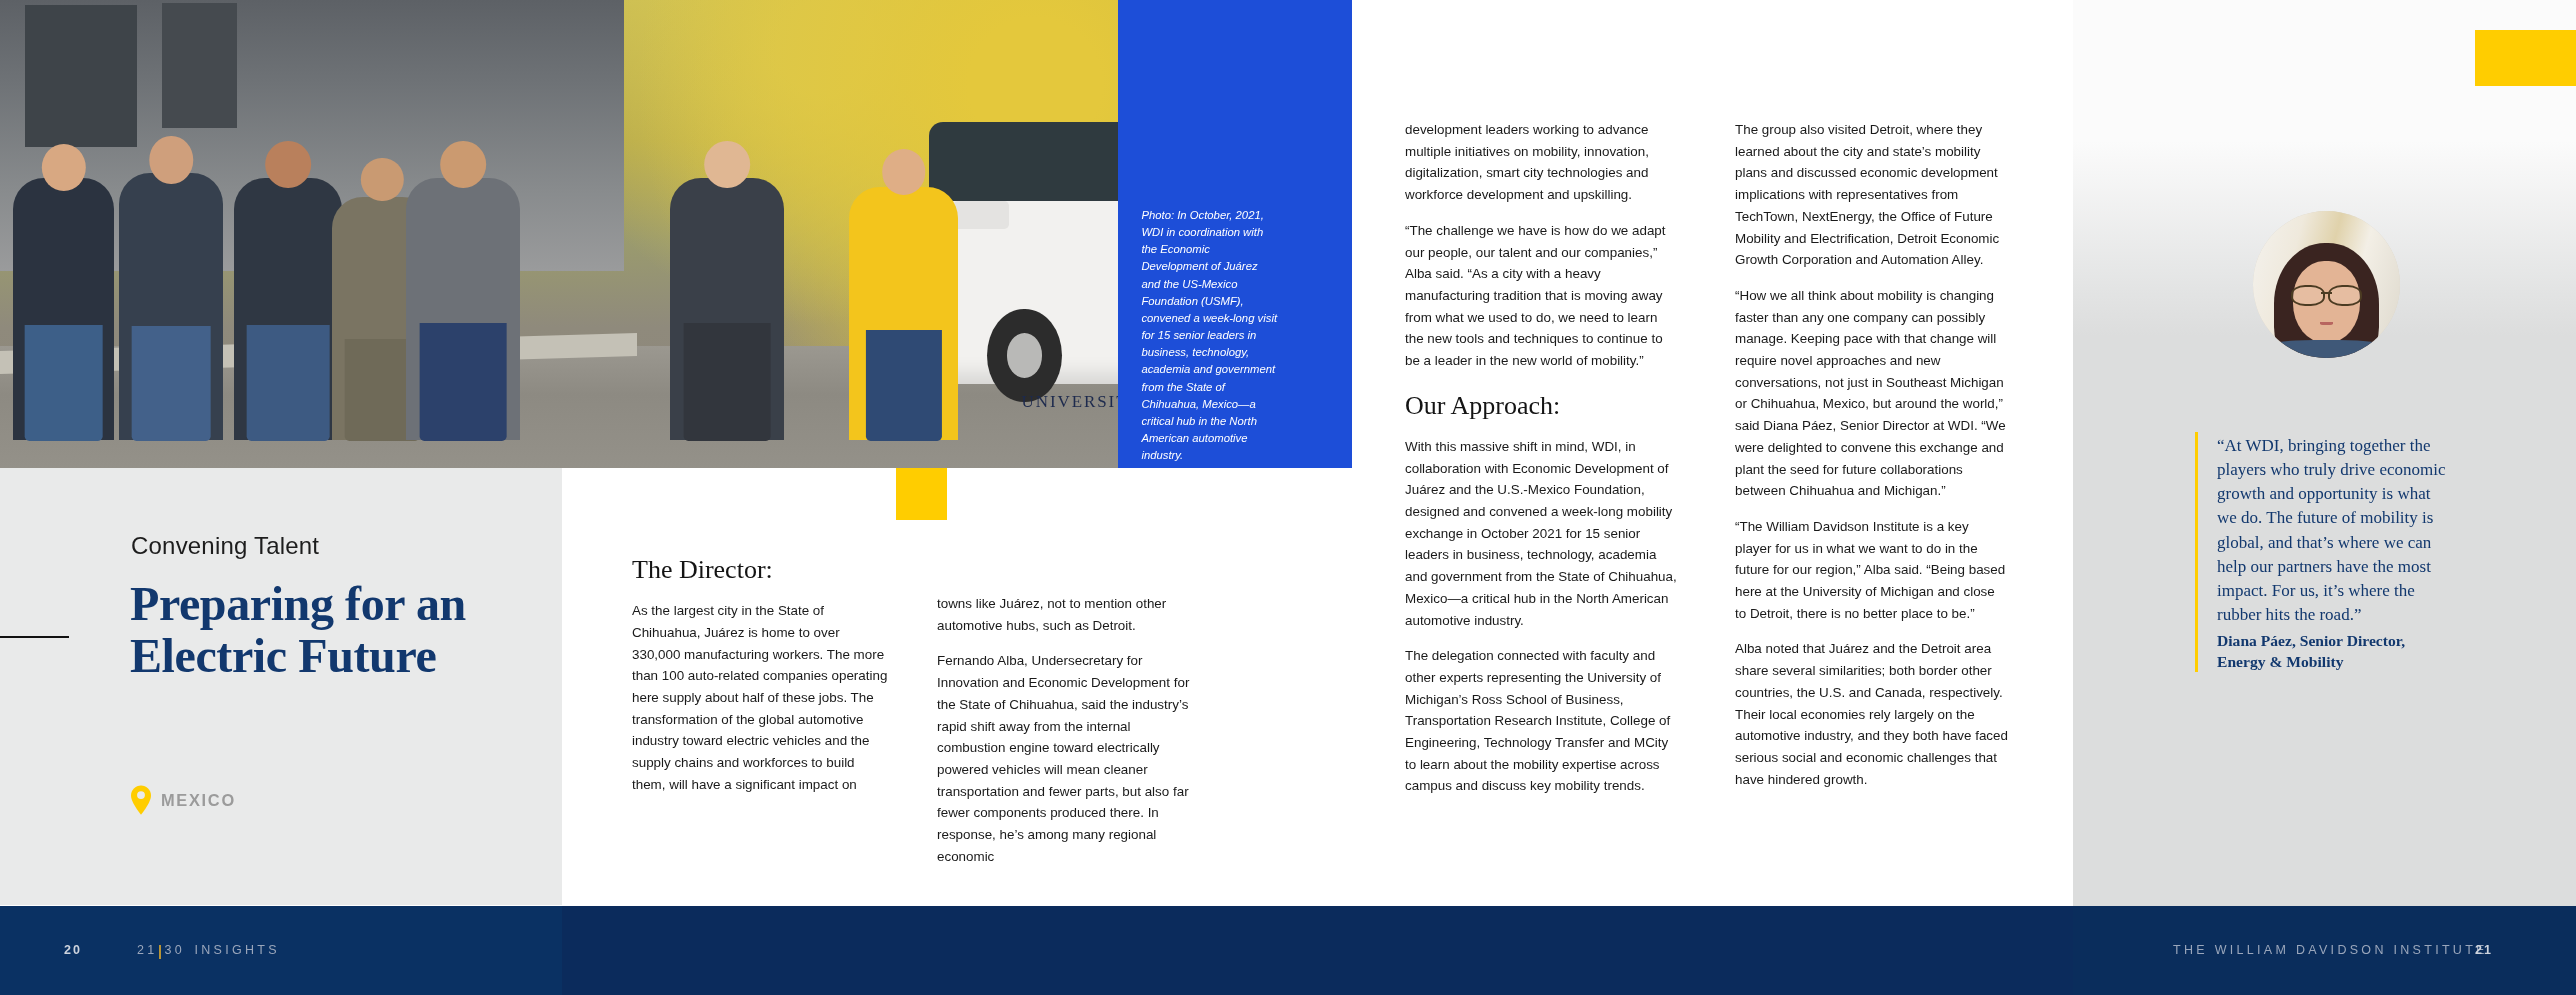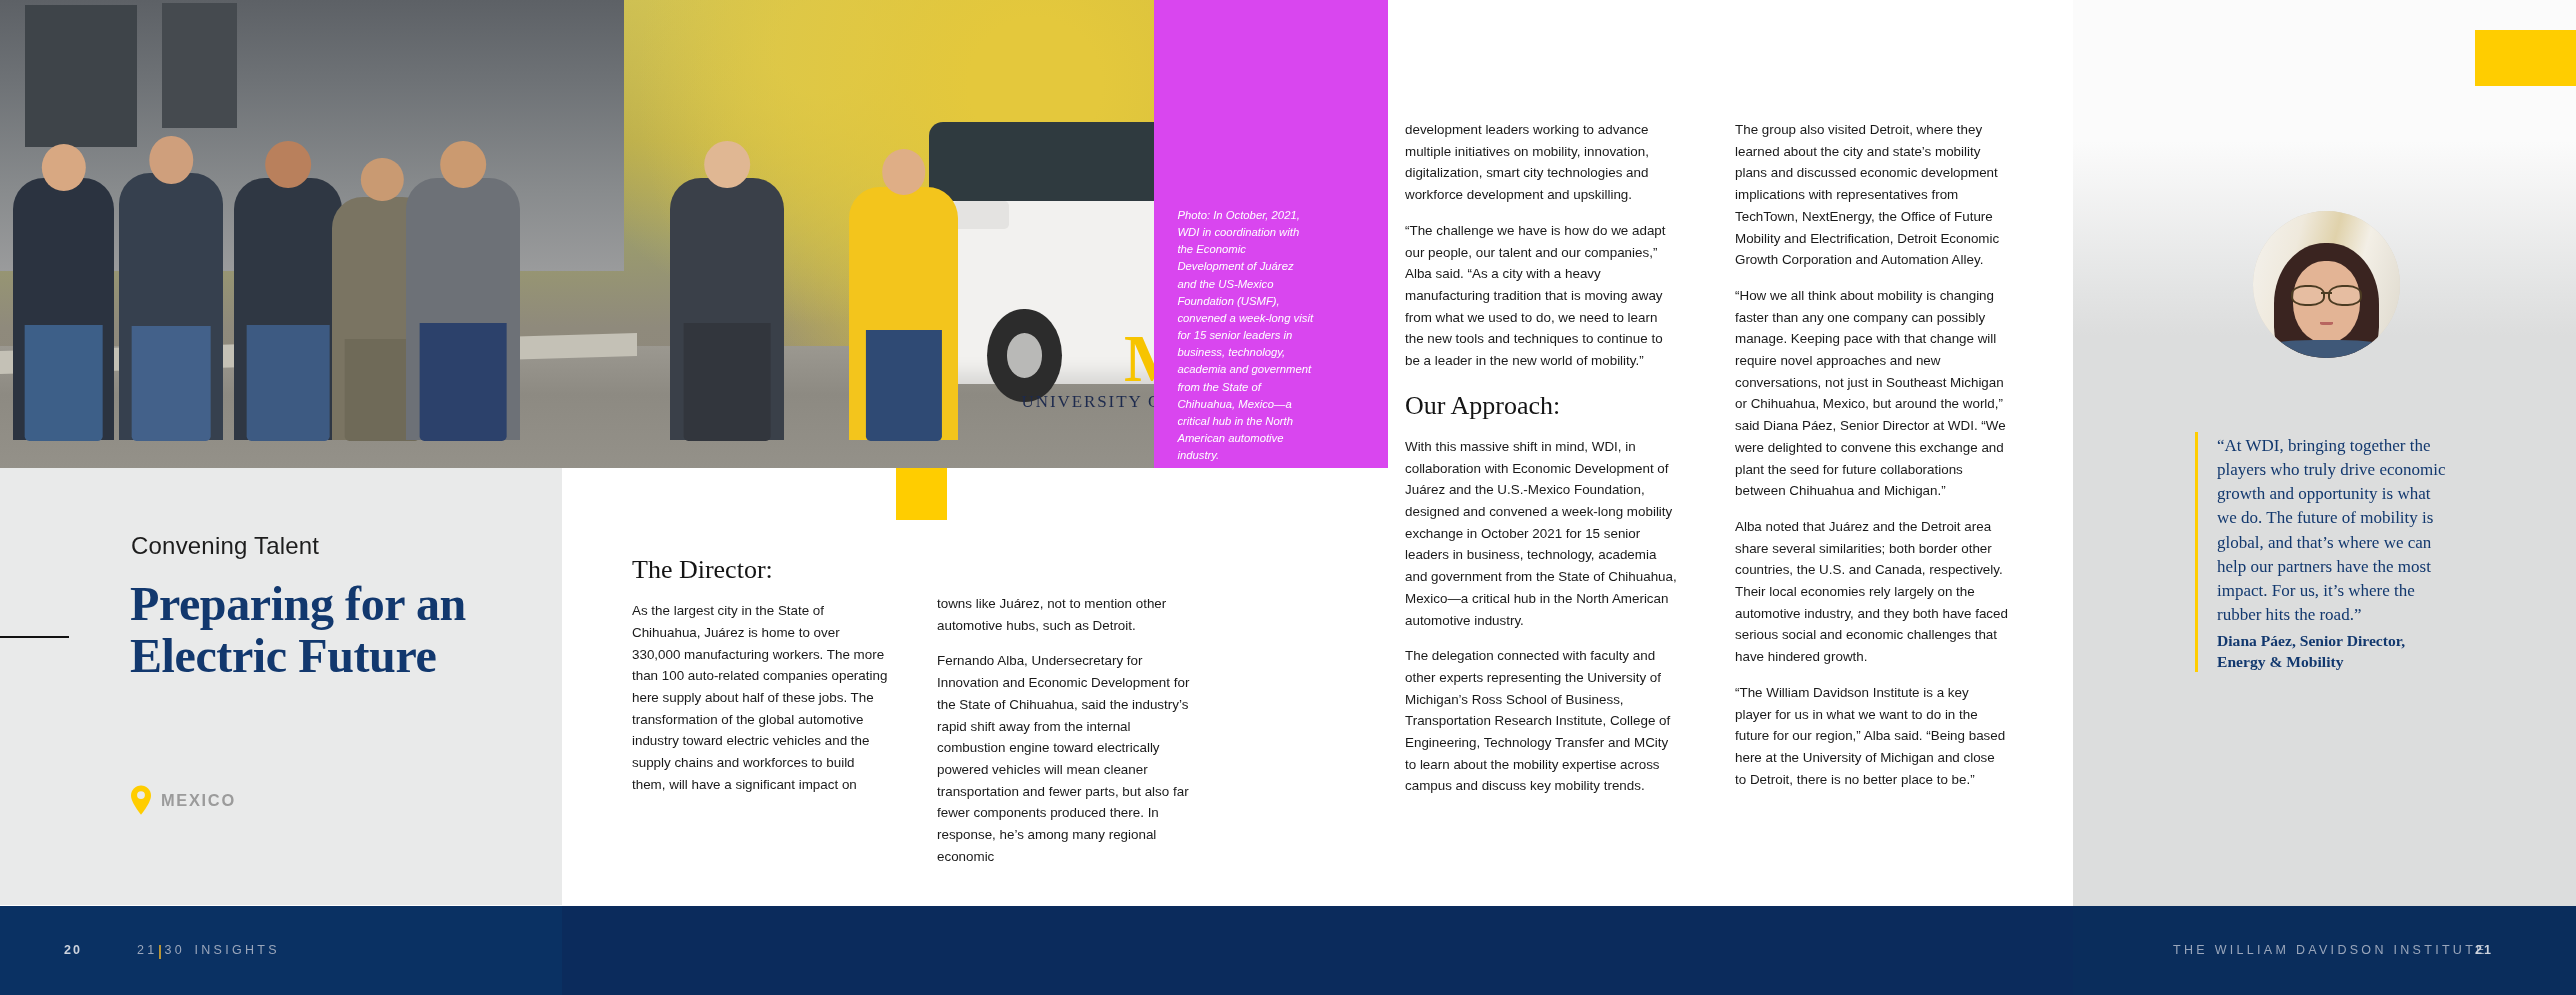--- a/index.html
+++ b/index.html
@@ -53,21 +53,21 @@
   .logo-city{font-family:"Liberation Sans",sans-serif;font-size:48px;color:#1d2a4d;line-height:.9;margin-bottom:-3.1px;}
   .logo-uom{position:absolute;right:3.4%;bottom:12%;font-family:"Liberation Serif",serif;
     font-size:17px;letter-spacing:1.9px;color:#1d2a4d;}
 
   
   .person{position:absolute;bottom:6%;border-radius:31px 31px 0 0;}
   .head{position:absolute;left:50%;transform:translateX(-50%);border-radius:50%;}
   .legs{position:absolute;left:50%;transform:translateX(-50%);bottom:-0.8px;border-radius:0 0 4.7px 4.7px;}
 
   
-  .caption-box{position:absolute;left:1118px;top:0;width:234px;height:468px;background:#d946ef;margin-left:36px;}
+  .caption-box{position:absolute;left:1118px;top:0;width:234px;height:468px;background:#1d4ed8;}
   .caption-box .cap{position:absolute;left:23.4px;top:207px;width:137px;
     font-family:"Liberation Sans",sans-serif;font-style:italic;font-size:11.3px;line-height:1.52;color:#ffffff;}
 
   
   .yellow-sq-photo{position:absolute;left:896px;top:468px;width:51px;height:52px;background:#ffcd00;}
   .yellow-sq-tr{position:absolute;left:2475px;top:30px;width:101px;height:56px;background:#ffcd00;}
 
   
   .title-rule{position:absolute;left:0;top:636px;width:69px;height:2.3px;background:#111;}
   .kicker{position:absolute;left:131px;top:532px;font-family:"Liberation Sans",sans-serif;
@@ -227,22 +227,22 @@
     <p>development leaders working to advance multiple initiatives on mobility, innovation, digitalization, smart city technologies and workforce development and upskilling.</p>
     <p>“The challenge we have is how do we adapt our people, our talent and our companies,” Alba said. “As a city with a heavy manufacturing tradition that is moving away from what we used to do, we need to learn the new tools and techniques to continue to be a leader in the new world of mobility.”</p>
     <h2 class="sec-head" style="margin-top:20px;">Our Approach:</h2>
     <p>With this massive shift in mind, WDI, in collaboration with Economic Development of Juárez and the U.S.-Mexico Foundation, designed and convened a week-long mobility exchange in October 2021 for 15 senior leaders in business, technology, academia and government from the State of Chihuahua, Mexico—a critical hub in the North American automotive industry.</p>
     <p>The delegation connected with faculty and other experts representing the University of Michigan’s Ross School of Business, Transportation Research Institute, College of Engineering, Technology Transfer and MCity to learn about the mobility expertise across campus and discuss key mobility trends.</p>
   </div>
 
   <div class="col" id="col4">
     <p>The group also visited Detroit, where they learned about the city and state’s mobility plans and discussed economic development implications with representatives from TechTown, NextEnergy, the Office of Future Mobility and Electrification, Detroit Economic Growth Corporation and Automation Alley.</p>
     <p>“How we all think about mobility is changing faster than any one company can possibly manage. Keeping pace with that change will require novel approaches and new conversations, not just in Southeast Michigan or Chihuahua, Mexico, but around the world,” said Diana Páez, Senior Director at WDI. “We were delighted to convene this exchange and plant the seed for future collaborations between Chihuahua and Michigan.”</p>
+    <p>“The William Davidson Institute is a key player for us in what we want to do in the future for our region,” Alba said. “Being based here at the University of Michigan and close to Detroit, there is no better place to be.”</p>
     <p>Alba noted that Juárez and the Detroit area share several similarities; both border other countries, the U.S. and Canada, respectively. Their local economies rely largely on the automotive industry, and they both have faced serious social and economic challenges that have hindered growth.</p>
-    <p>“The William Davidson Institute is a key player for us in what we want to do in the future for our region,” Alba said. “Being based here at the University of Michigan and close to Detroit, there is no better place to be.”</p>
   </div>
 
   <div class="portrait">
     <div class="bgimg"></div>
     <div class="hair"></div>
     <div class="face">
       <div class="mouth"></div>
     </div>
     <div class="glasses">
       <span class="lens l"></span>

